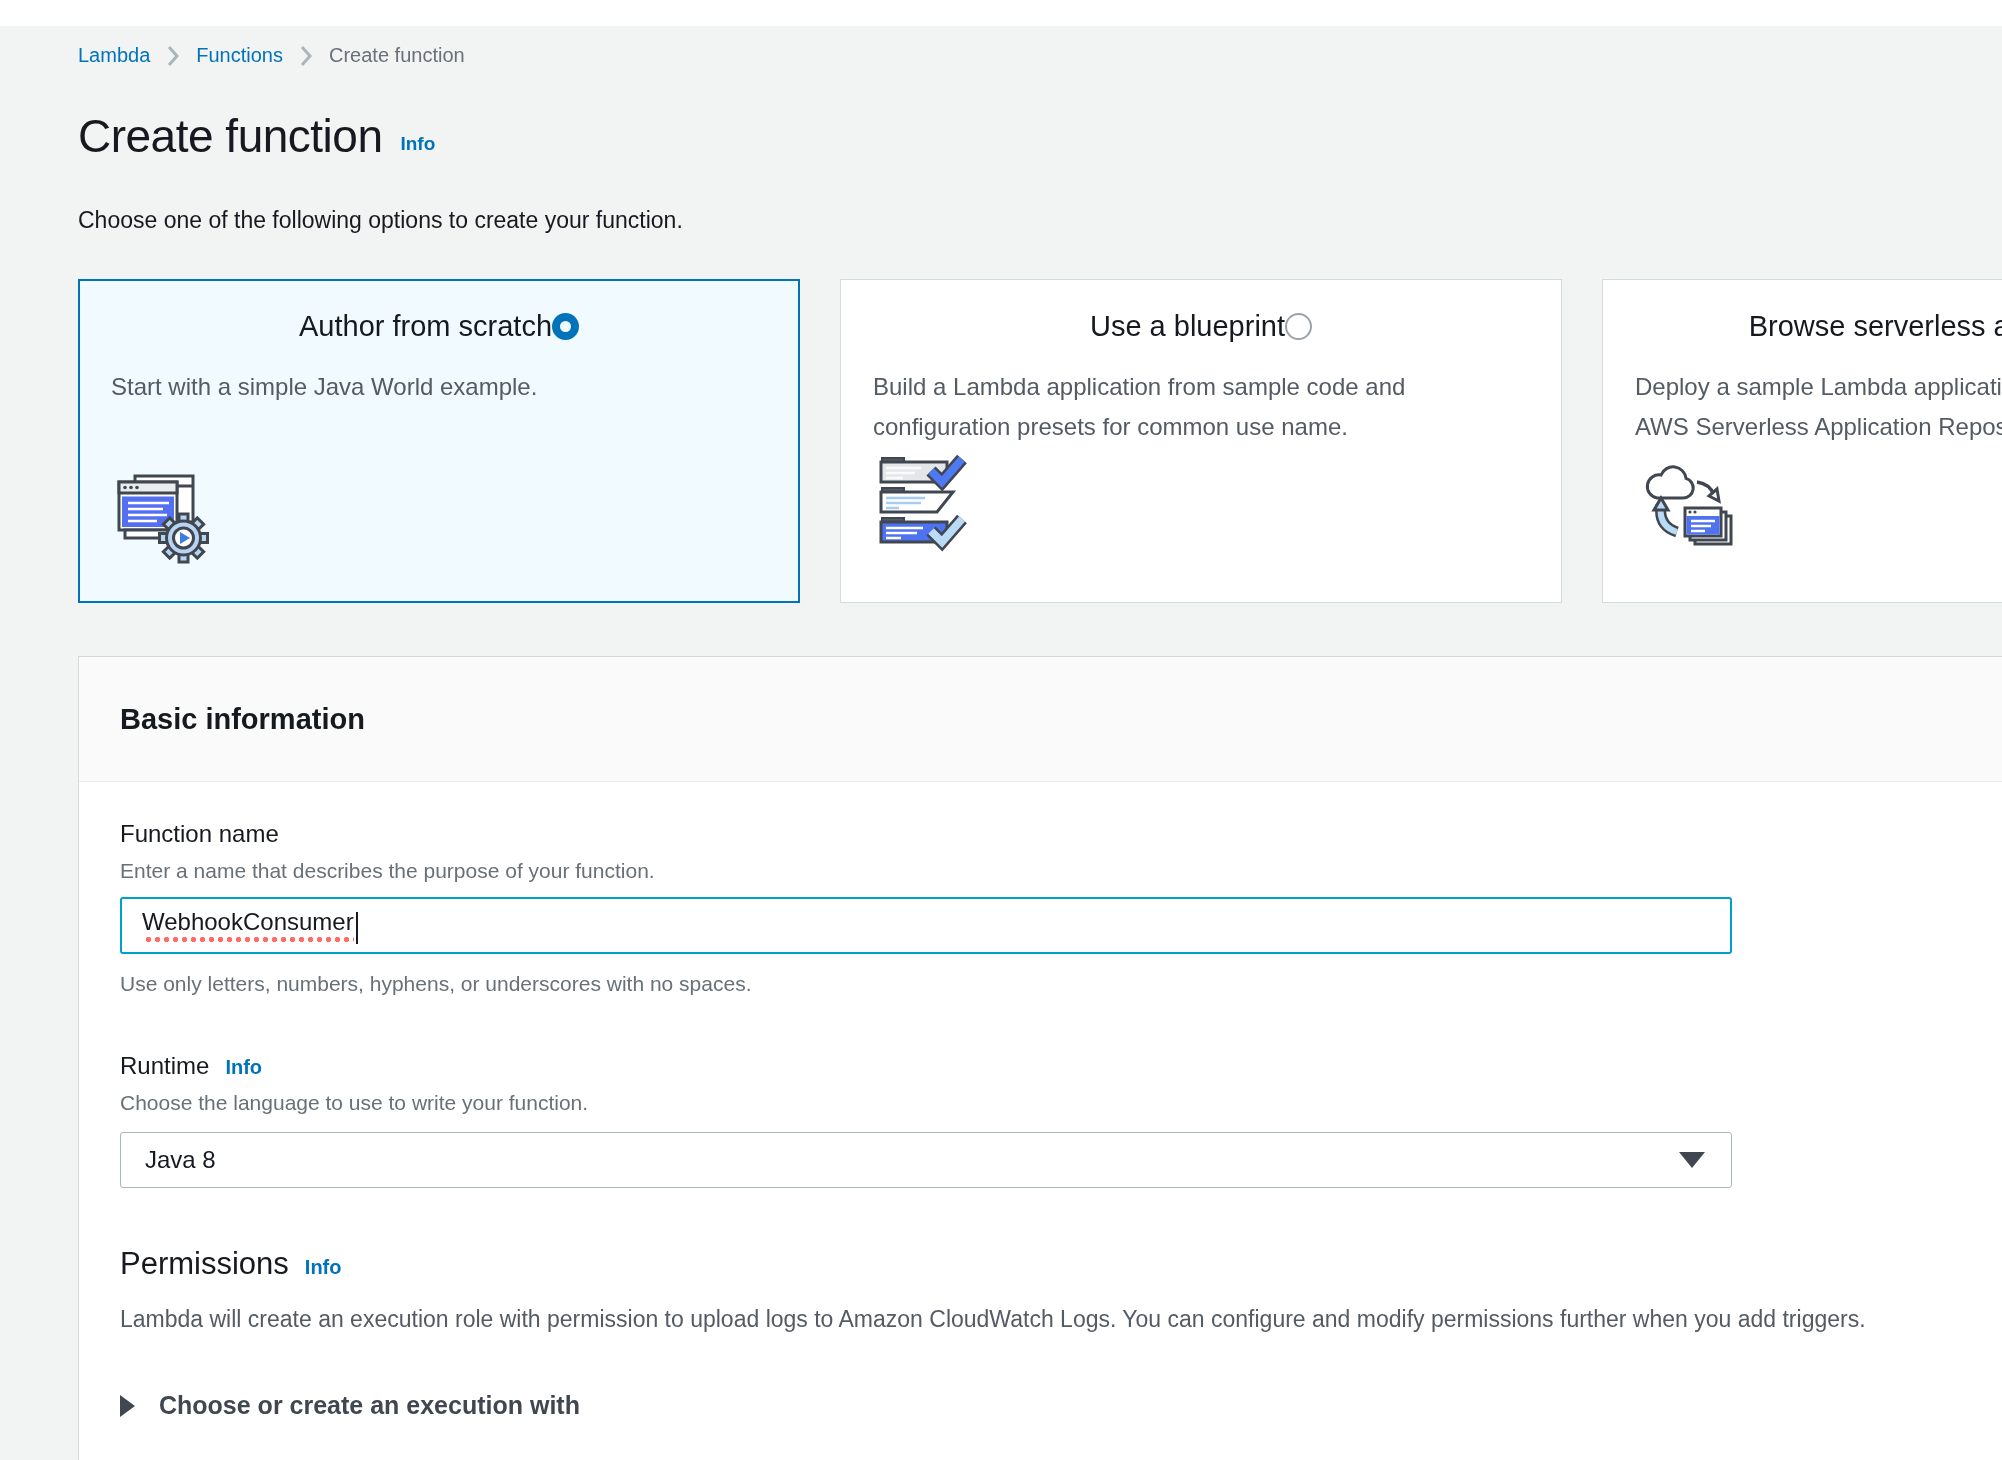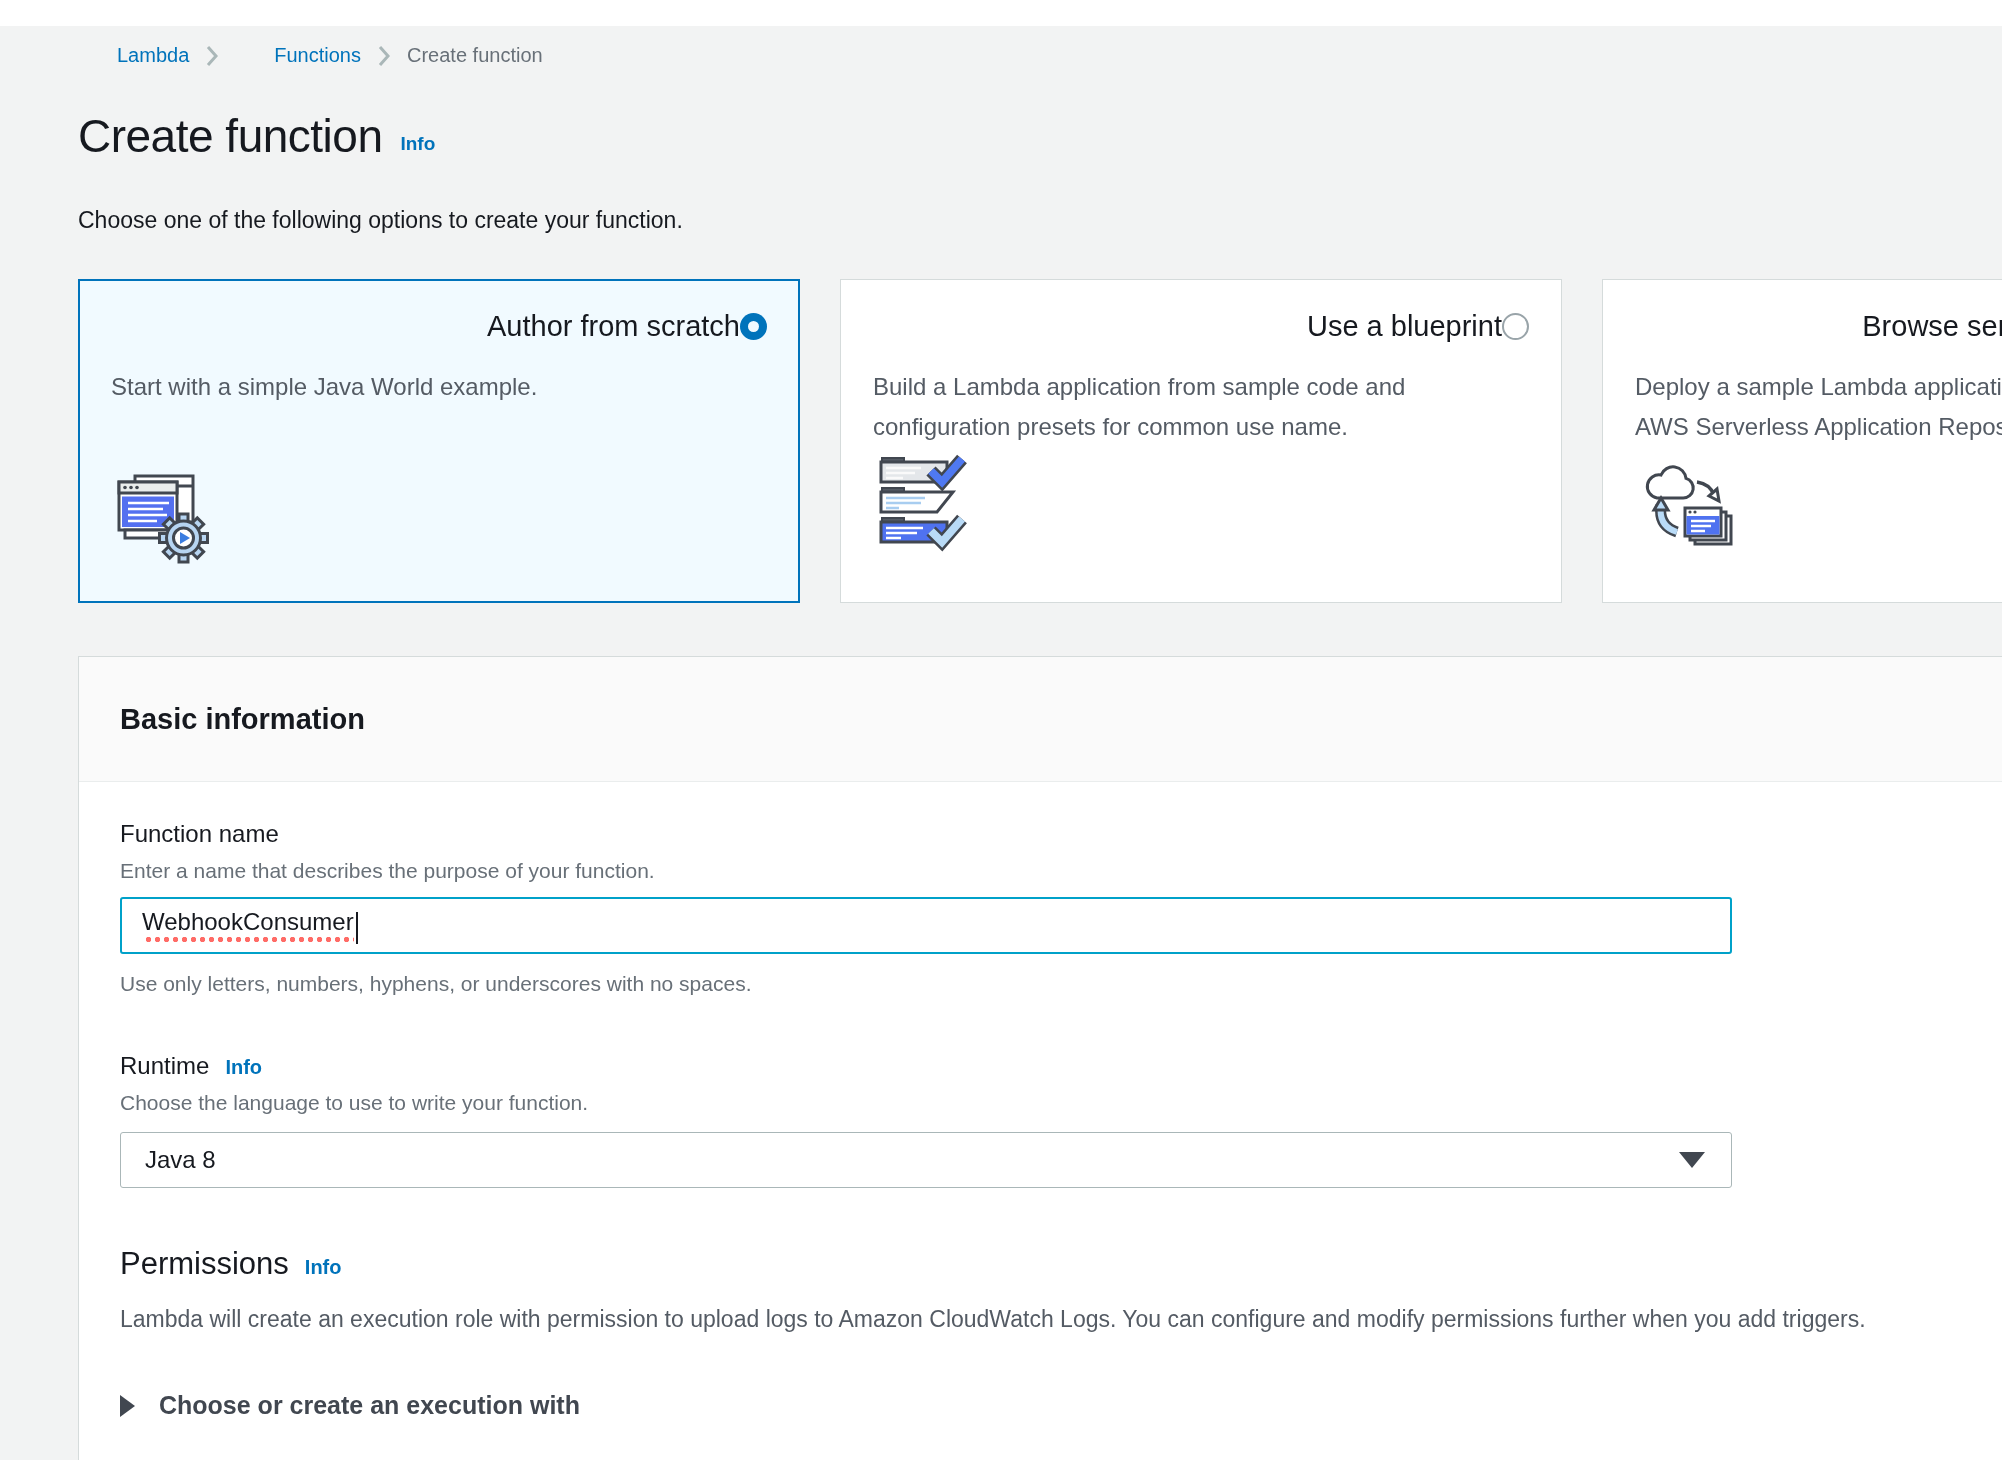--- a/index.html
+++ b/index.html
@@ -8,40 +8,40 @@
     width:2002px; height:1460px;
     background:#f2f3f3;
     font-family:"Liberation Sans", sans-serif;
     color:#16191f;
     position:relative;
   }
   .top-strip { height:26px; background:#ffffff; }
 
   
   .breadcrumb { margin:18px 0 0 78px; display:flex; align-items:center; font-size:20px; }
-  .crumb-link { color:#0073bb; text-decoration:none; cursor:pointer;margin-left:39px; }
+  .crumb-link { color:#0073bb; text-decoration:none; cursor:pointer; }
   .crumb-current { color:#687078; }
   .crumb-chevron { margin:0 16px; display:inline-flex; }
 
   
   .page-heading { margin:42px 0 0 78px; display:flex; align-items:flex-end; }
   .page-title { font-size:46px; font-weight:400; letter-spacing:-0.5px; }
   .info-link { color:#0073bb; font-weight:700; cursor:pointer; }
   .page-heading .info-link { font-size:19px; margin-left:18px; position:relative; top:-8px; }
   .intro-text { margin:44px 0 0 78px; font-size:23px; color:#16191f; }
 
   
   .cards-row { display:flex; gap:40px; margin:45px 0 0 78px; width:2324px; }
   .card {
     width:722px; height:324px; background:#ffffff;
     border:1px solid #d5dbdb; padding:30px 32px 44px;
     display:flex; flex-direction:column; cursor:pointer;
   }
   .card.selected { background:#f1faff; border:2px solid #0073bb; padding:29px 31px 27px; }
-  .card-head { display:flex; justify-content:flex-end; align-items:center; }
+  .card-head { display:flex; justify-content:center; align-items:center; }
   .card-title { font-size:29px; font-weight:400; color:#16191f; white-space:nowrap; }
   .radio { width:27px; height:27px; border-radius:50%; flex:0 0 auto; position:relative; }
   .radio.on { background:#0073bb; }
   .radio.on::after { content:""; position:absolute; left:8px; top:8px; width:11px; height:11px; border-radius:50%; background:#f1faff; }
   .radio.off { border:2px solid #99a4a9; background:transparent; }
   .card-desc { margin-top:24px; font-size:24px; line-height:40px; color:#545b64; white-space:nowrap; }
   .card-icon { margin-top:auto; }
 
   
   .panel { margin:53px 0 0 78px; width:2246px; background:#ffffff; border:1px solid #d5dbdb; min-height:820px; }

